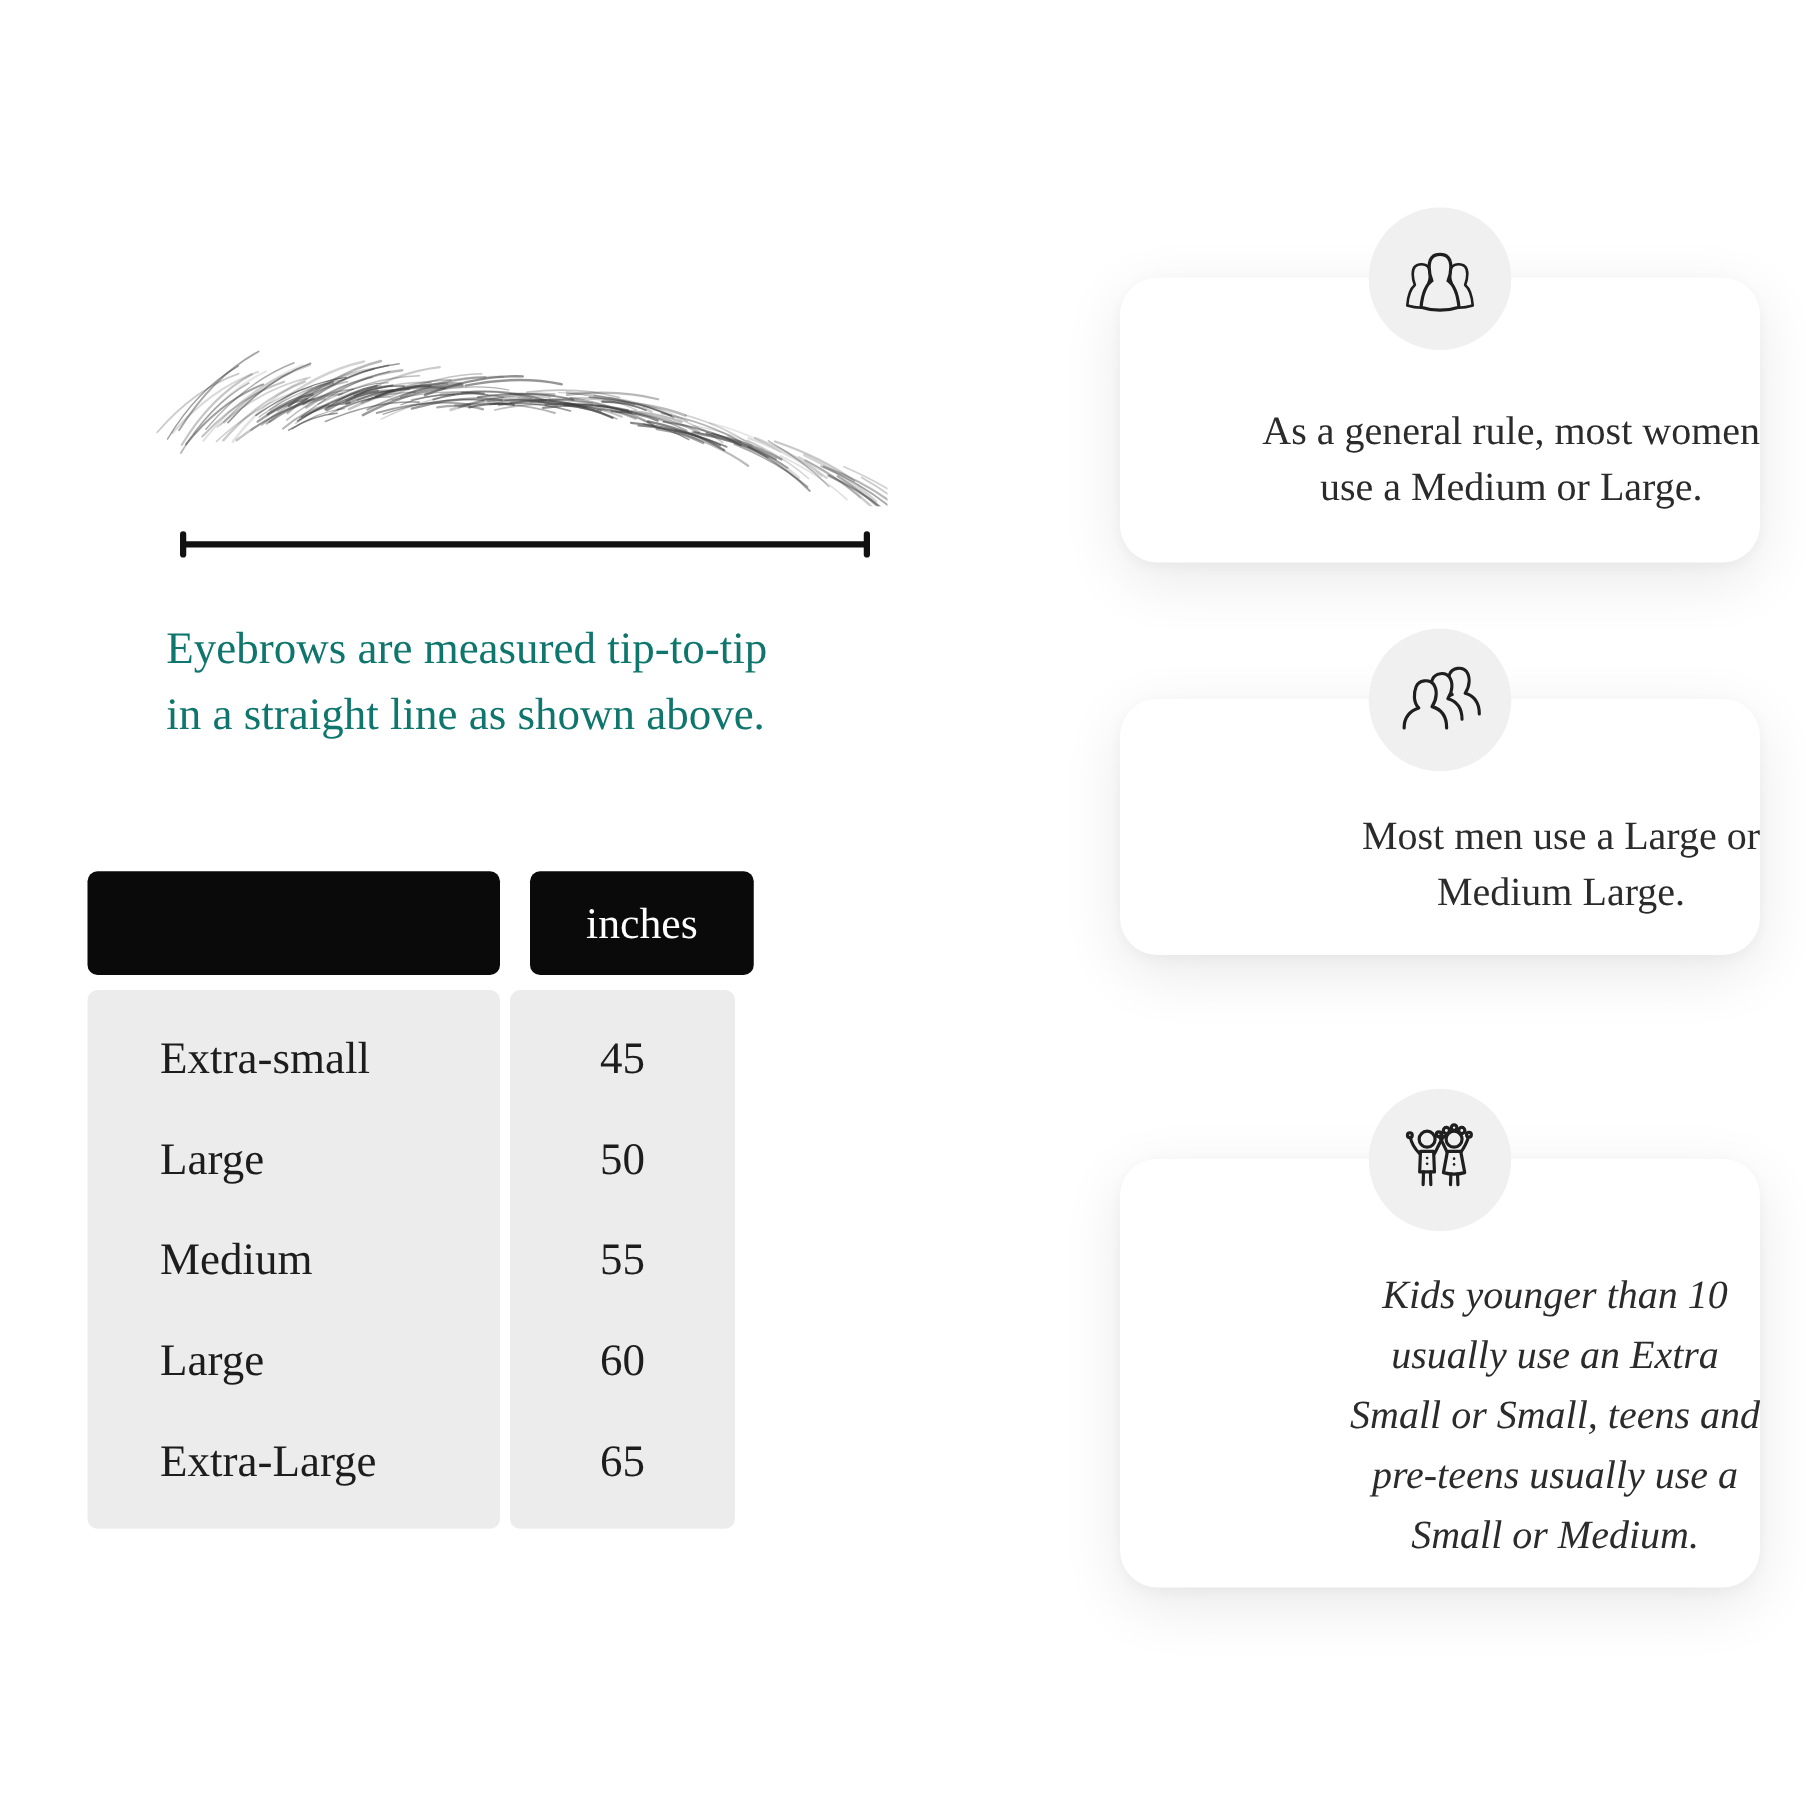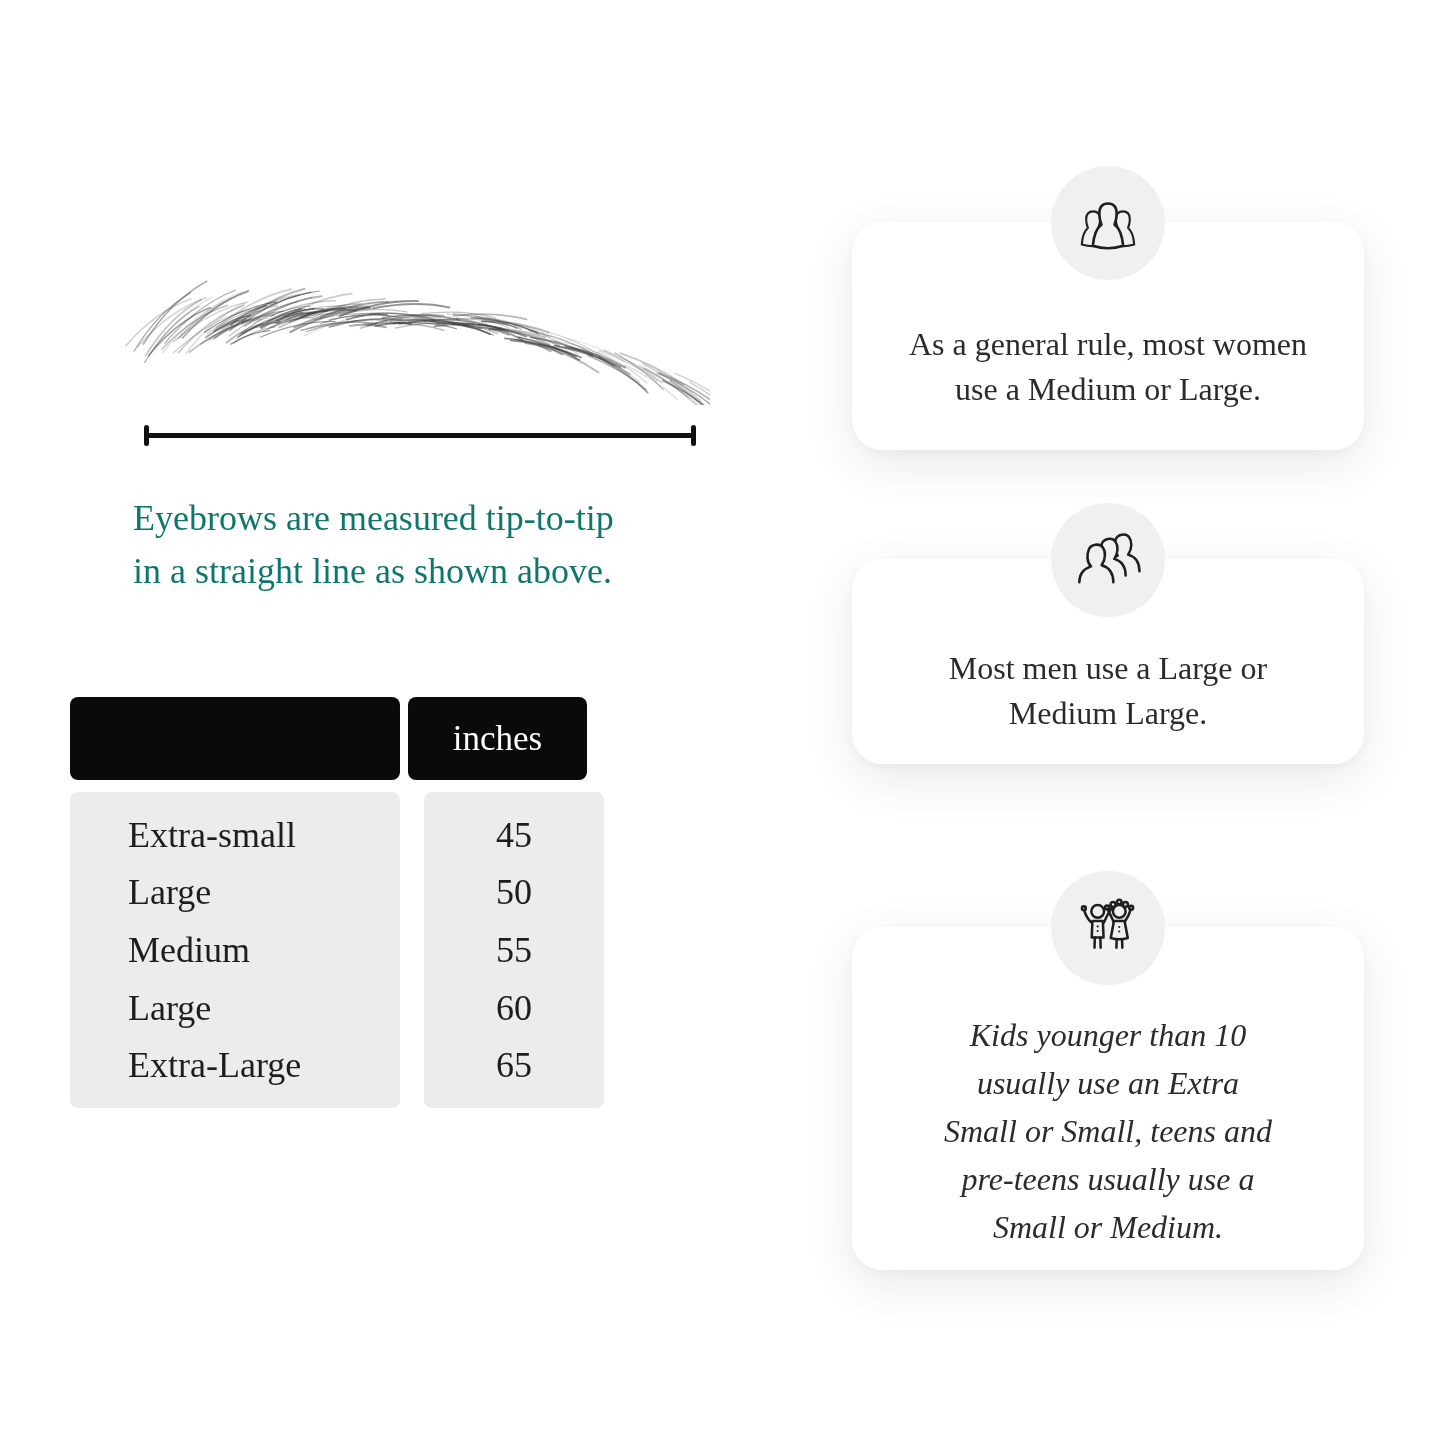--- a/index.html
+++ b/index.html
@@ -32,36 +32,36 @@
     font-size:36px;line-height:53px;white-space:pre-line;color:#0f766e;
   }
   
   .size-table{position:absolute;left:70px;top:697px;width:705px;}
   .thead{display:flex;gap:8px;height:83px;}
   .hcell{
     background:var(--table-header-bg);color:var(--table-header-text);
     border-radius:8px;display:flex;align-items:center;justify-content:center;
     font-size:35px;
   }
-  .c1{width:330px;} .c2{width:179px;} .c3{width:180px;}
-  .tbody{display:flex;gap:24px;margin-top:12px;height:316px;}
+  .c1{width:330px;} .c2{width:179px;margin-left:16px;} .c3{width:180px;}
+  .tbody{display:flex;gap:8px;margin-top:12px;height:431px;}
   .bcol{
     background:var(--table-body-bg);border-radius:8px;
     display:flex;flex-direction:column;justify-content:space-around;
     padding:14px 0;box-sizing:border-box;
   }
   .cell{font-size:36px;color:#1d1d1d;}
   .cell.label{padding-left:58px;text-align:left;}
   .cell.num{text-align:center;}
   
   .card{
-    position:absolute;left:852px;width:512px;background:var(--card-bg);
+    position:absolute;left:896px;width:512px;background:var(--card-bg);
     border-radius:30px;box-sizing:border-box;
     box-shadow:0 14px 50px rgba(0,0,0,.09),0 3px 10px rgba(0,0,0,.035);
-    display:flex;align-items:center;justify-content:center;
+    display:flex;align-items:center;justify-content:flex-end;
   }
   .card-1{top:222px;height:228px;padding-top:62px;}
   .card-2{top:559px;height:205px;padding-top:58px;}
   .card-3{top:927px;height:343px;padding-top:64px;}
   .card p{
     margin:0;font-size:32px;line-height:45px;text-align:center;
     white-space:pre-line;color:#2b2b2b;max-width:480px;
   }
   .card-3 p{line-height:48px;font-style:italic;}
   .badge{

